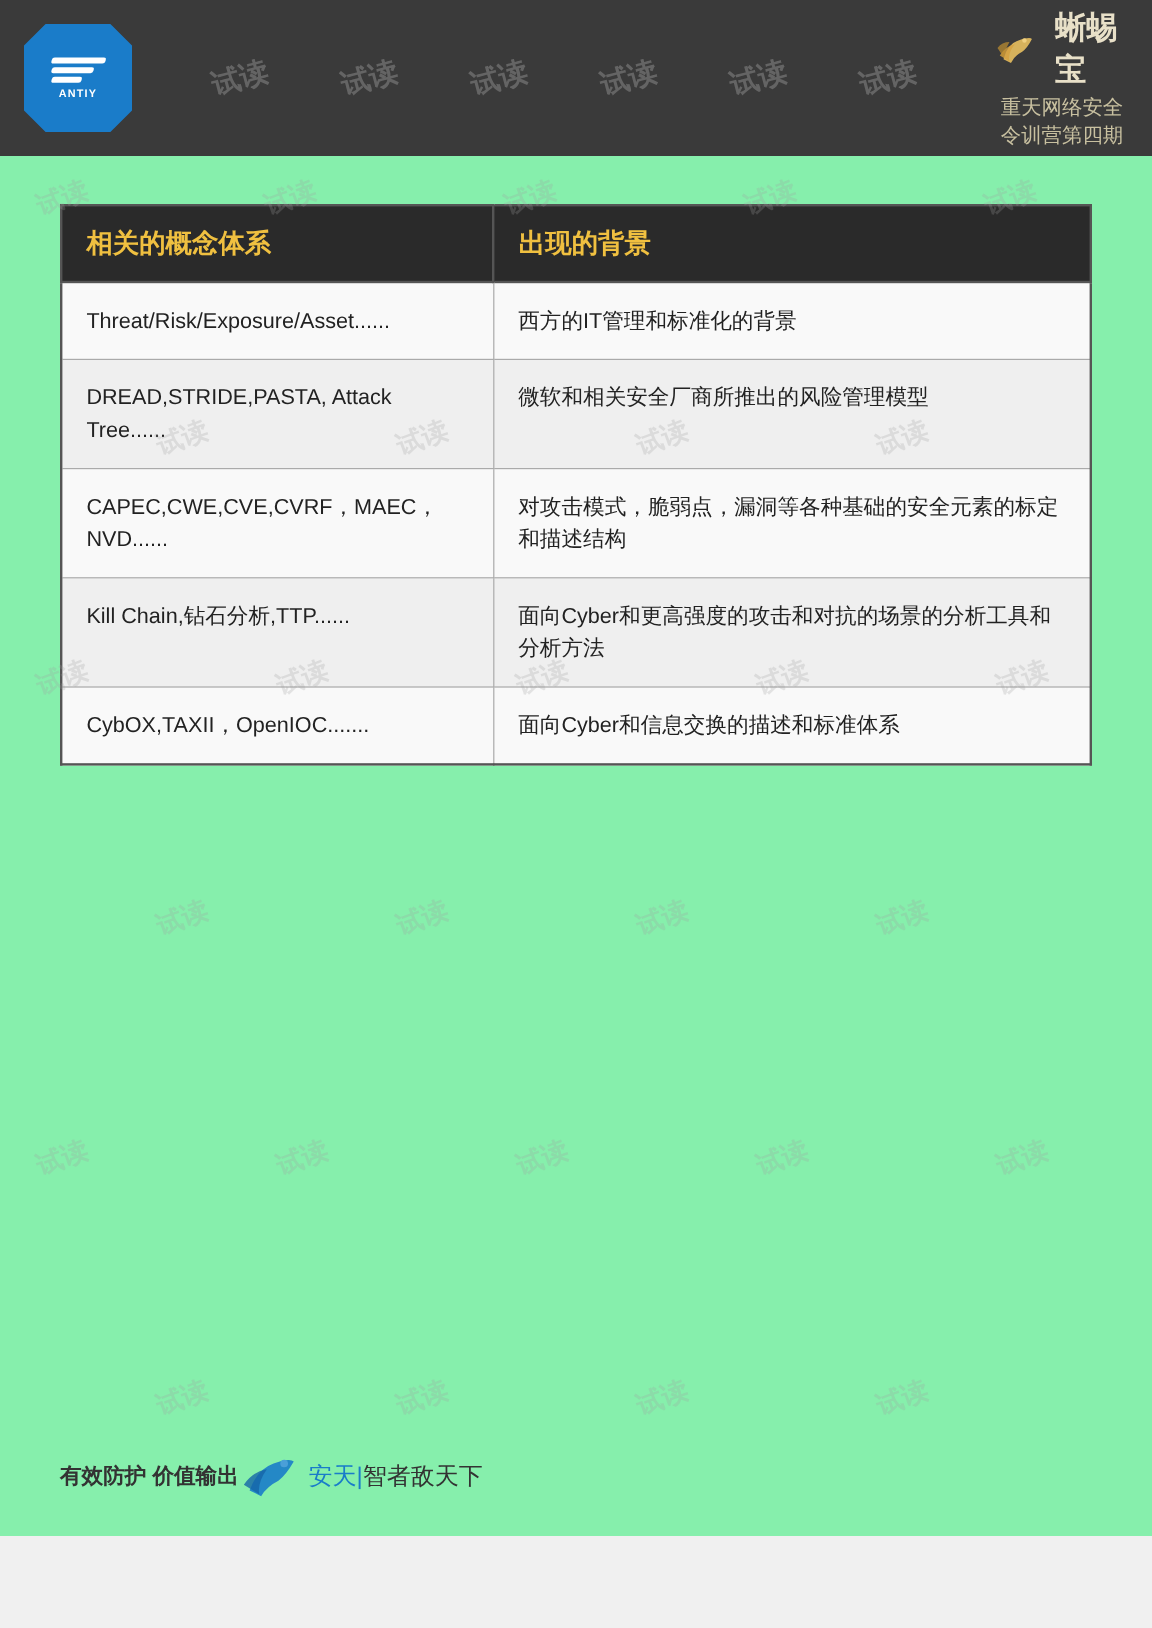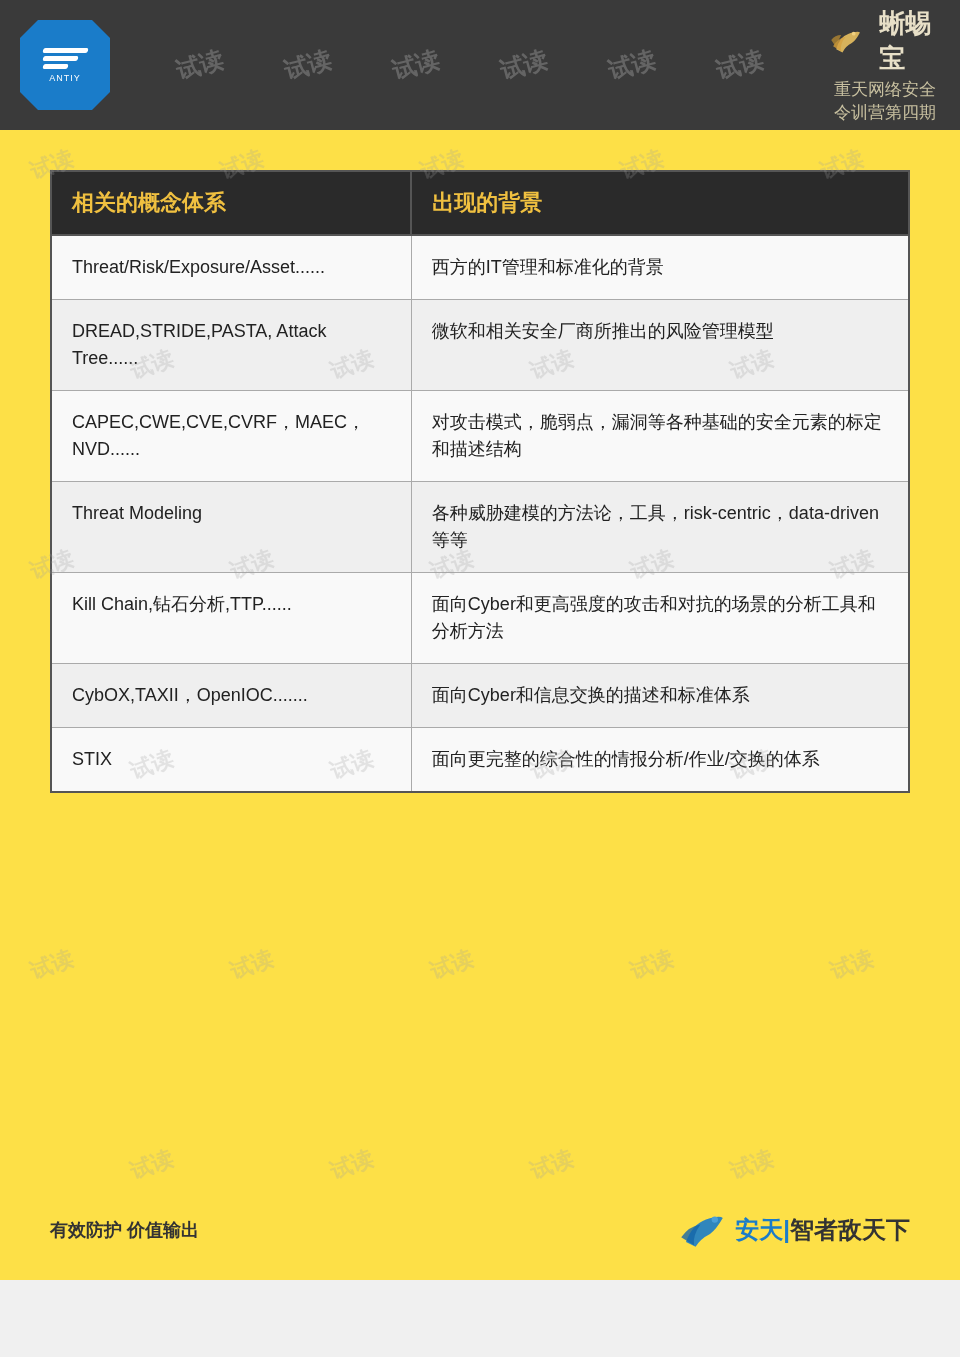--- a/index.html
+++ b/index.html
@@ -68,21 +68,21 @@
       transform: skewX(-15deg);
     }
 
     .logo-stripe:nth-child(1) { width: 45px; }
     .logo-stripe:nth-child(2) { width: 35px; }
     .logo-stripe:nth-child(3) { width: 25px; }
 
     .logo-text-small {
       font-size: 9px;
       color: white;
-      font-weight: normal;
+      font-weight: bold;
       letter-spacing: 1px;
     }
 
     .header-watermarks {
       flex: 1;
       display: flex;
       align-items: center;
       justify-content: center;
       gap: 60px;
       overflow: hidden;
@@ -119,21 +119,21 @@
 
     .right-logo-sub {
       font-size: 17px;
       color: #c8c0a0;
       margin-top: 2px;
       text-align: center;
     }
 
     
     .main-content {
-      background: #fde047;
+      background: #86efac;
       padding: 40px 50px;
       position: relative;
     }
 
     
     .concept-table {
       width: 100%;
       border-collapse: collapse;
       background: white;
       border: 2px solid #555;
@@ -175,43 +175,43 @@
     }
 
     
     .footer {
       position: absolute;
       bottom: 30px;
       left: 50px;
       right: 50px;
       display: flex;
       align-items: center;
-      justify-content: space-between;
+      justify-content: flex-start;
     }
 
     .footer-slogan {
       font-size: 18px;
       color: #333;
       font-weight: bold;
     }
 
     .footer-logo {
       display: flex;
       align-items: center;
       gap: 8px;
     }
 
     .footer-logo-icon {
       width: 50px;
       height: 40px;
     }
 
     .footer-logo-text {
-      font-size: 24px;
-      font-weight: bold;
+      font-size: 20px;
+      font-weight: normal;
       color: #1a7cc9;
     }
 
     .footer-logo-text span {
       color: #333;
     }
 
     
     .wm1 { top: 150px; left: 30px; }
     .wm2 { top: 150px; left: 220px; }
@@ -327,34 +327,26 @@
         </tr>
         <tr>
           <td>DREAD,STRIDE,PASTA, Attack Tree......</td>
           <td>微软和相关安全厂商所推出的风险管理模型</td>
         </tr>
         <tr>
           <td>CAPEC,CWE,CVE,CVRF，MAEC，NVD......</td>
           <td>对攻击模式，脆弱点，漏洞等各种基础的安全元素的标定和描述结构</td>
         </tr>
         <tr>
-          <td>Threat Modeling</td>
-          <td>各种威胁建模的方法论，工具，risk-centric，data-driven等等</td>
-        </tr>
-        <tr>
           <td>Kill Chain,钻石分析,TTP......</td>
           <td>面向Cyber和更高强度的攻击和对抗的场景的分析工具和分析方法</td>
         </tr>
         <tr>
           <td>CybOX,TAXII，OpenIOC.......</td>
           <td>面向Cyber和信息交换的描述和标准体系</td>
-        </tr>
-        <tr>
-          <td>STIX</td>
-          <td>面向更完整的综合性的情报分析/作业/交换的体系</td>
         </tr>
       </tbody>
   </table>
 
   <div class="footer">
     <span class="footer-slogan">有效防护 价值输出</span>
     <div class="footer-logo">
 
       <svg class="footer-logo-icon" viewBox="0 0 60 50" xmlns="http://www.w3.org/2000/svg">
         <path d="M10,40 Q18,18 35,12 Q52,6 56,10 Q48,24 40,30 Q28,36 22,46 Z" fill="#1a7cc9" opacity="0.9"></path>

